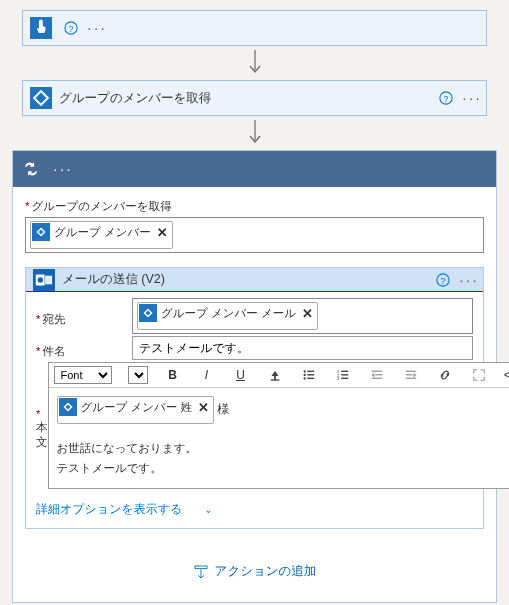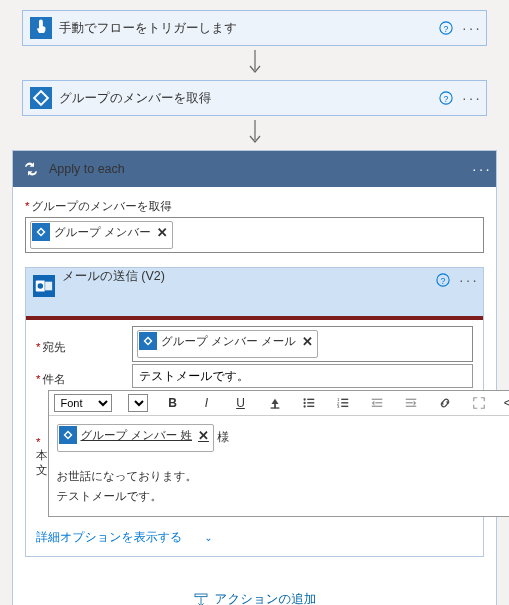--- a/index.html
+++ b/index.html
@@ -23,56 +23,55 @@
   .field-label { font-size: 11.5px; margin: 4px 0 3px 0; }
   .req-star { color: #a80000; margin-right: 2px; }
 
   .token-input { border: 1px solid #888; background: #fff; padding: 3px 4px; display: flex; align-items: center; }
   .token { display: inline-flex; align-items: center; background: #fff; border: 1px solid #aaa; border-radius: 2px; font-size: 11.5px; padding: 1px 4px 7px 1px; }
   .token-icon { width: 18px; height: 18px; background: #1f74bd; display: flex; align-items: center; justify-content: center; margin-right: 4px; }
   .token-icon svg { width: 12px; height: 12px; }
   .token-remove { margin-left: 6px; font-weight: bold; font-size: 13px; cursor: pointer; }
 
   .inner-card { margin-top: 14px; border: 1px solid #b5c9e0; }
-  .inner-header { height: 52px; background: #cfe2f5; display: flex; align-items: flex-start; border-bottom: 4px solid #7f1d1d; }
+  .inner-header { height: 24px; background: #cfe2f5; display: flex; align-items: center; border-bottom: 1px solid #7f1d1d; }
   .inner-body { padding: 6px 10px 10px 10px; }
 
   .form-row { display: flex; margin-bottom: 2px; align-items: center; }
   .form-row .row-label { width: 96px; font-size: 11.5px; padding-top: 6px; }
   .form-row .row-control { flex: 1; }
 
   .text-input { border: 1px solid #999; width: 100%; padding: 4px 6px; font-size: 12px; height: 24px; background: #fff; }
 
   .rte { border: 1px solid #999; background: #fff; }
   .rte-toolbar { display: flex; align-items: center; gap: 16px; padding: 3px 5px; border-bottom: 1px solid #ccc; font-size: 12px; }
   .rte-select { border: 1px solid #888; font-size: 11px; padding: 1px 2px; background: #fff; }
   .rte-btn { width: 18px; height: 18px; display: flex; align-items: center; justify-content: center; cursor: pointer; font-size: 12px; color: #333; }
   .rte-body { padding: 8px 8px; font-size: 12px; }
-  .rte-body .token { margin-bottom: 6px; text-decoration: underline; }
+  .rte-body .token { margin-bottom: 6px; }
   .rte-body p { margin: 4px 0; line-height: 1.4; font-size: 11.5px; }
 
   .adv-link { color: #0078d4; font-size: 12px; margin-top: 12px; display: flex; align-items: center; gap: 22px; cursor: pointer; }
   .chevron-down-mini { font-size: 10px; }
 
   .add-action { text-align: center; margin: 34px 0 8px 0; display: flex; justify-content: center; align-items: center; gap: 6px; color: #0667a9; font-size: 12.5px; cursor: pointer; }
   .add-action svg { width: 16px; height: 16px; }
 </style>
 </head>
 <body>
 
 <div class="canvas">
 
   <div class="step-card">
     <div class="step-icon">
       <svg viewBox="0 0 24 24">
           <rect x="0" y="0" width="24" height="24" fill="#1f74bd"></rect>
           <path d="M9 3a3 3 0 016 0v7l4 2v5l-2 4H9l-3-6 1-2 2 1V3z" fill="#fff" transform="scale(0.7) translate(5,4)"></path>
         </svg>
     </div>
-    <div class="step-title">手動でフローをトリガーします</div>
     <div class="step-help">
         <svg viewBox="0 0 16 16" width="14" height="14">
           <circle cx="8" cy="8" r="7" fill="none" stroke="#0078d4" stroke-width="1.2"></circle>
           <text x="8" y="12" text-anchor="middle" font-size="10" fill="#0078d4">?</text>
         </svg>
       </div>
     <div class="step-menu">···</div>
   </div>
 
   <div class="connector">
@@ -107,21 +106,20 @@
       </svg>
   </div>
 
   <div class="apply-box">
     <div class="apply-header">
       <div class="step-icon">
         <svg viewBox="0 0 24 24">
             <path d="M4 9a6 6 0 0110-4l2-2v6h-6l2-2a4 4 0 00-6 2zM20 15a6 6 0 01-10 4l-2 2v-6h6l-2 2a4 4 0 006-2z" fill="#fff"></path>
           </svg>
       </div>
-      <div class="step-title">Apply to each</div>
       <div class="step-menu">···</div>
     </div>
 
     <div class="apply-body">
       <div class="field-label"><span class="req-star">*</span><span>グループのメンバーを取得</span></div>
       <div class="token-input">
         <span class="token">
           <span class="token-icon">
               <svg viewBox="0 0 24 24">
                 <polygon points="12,3 21,12 12,21 3,12" fill="#fff"></polygon>

